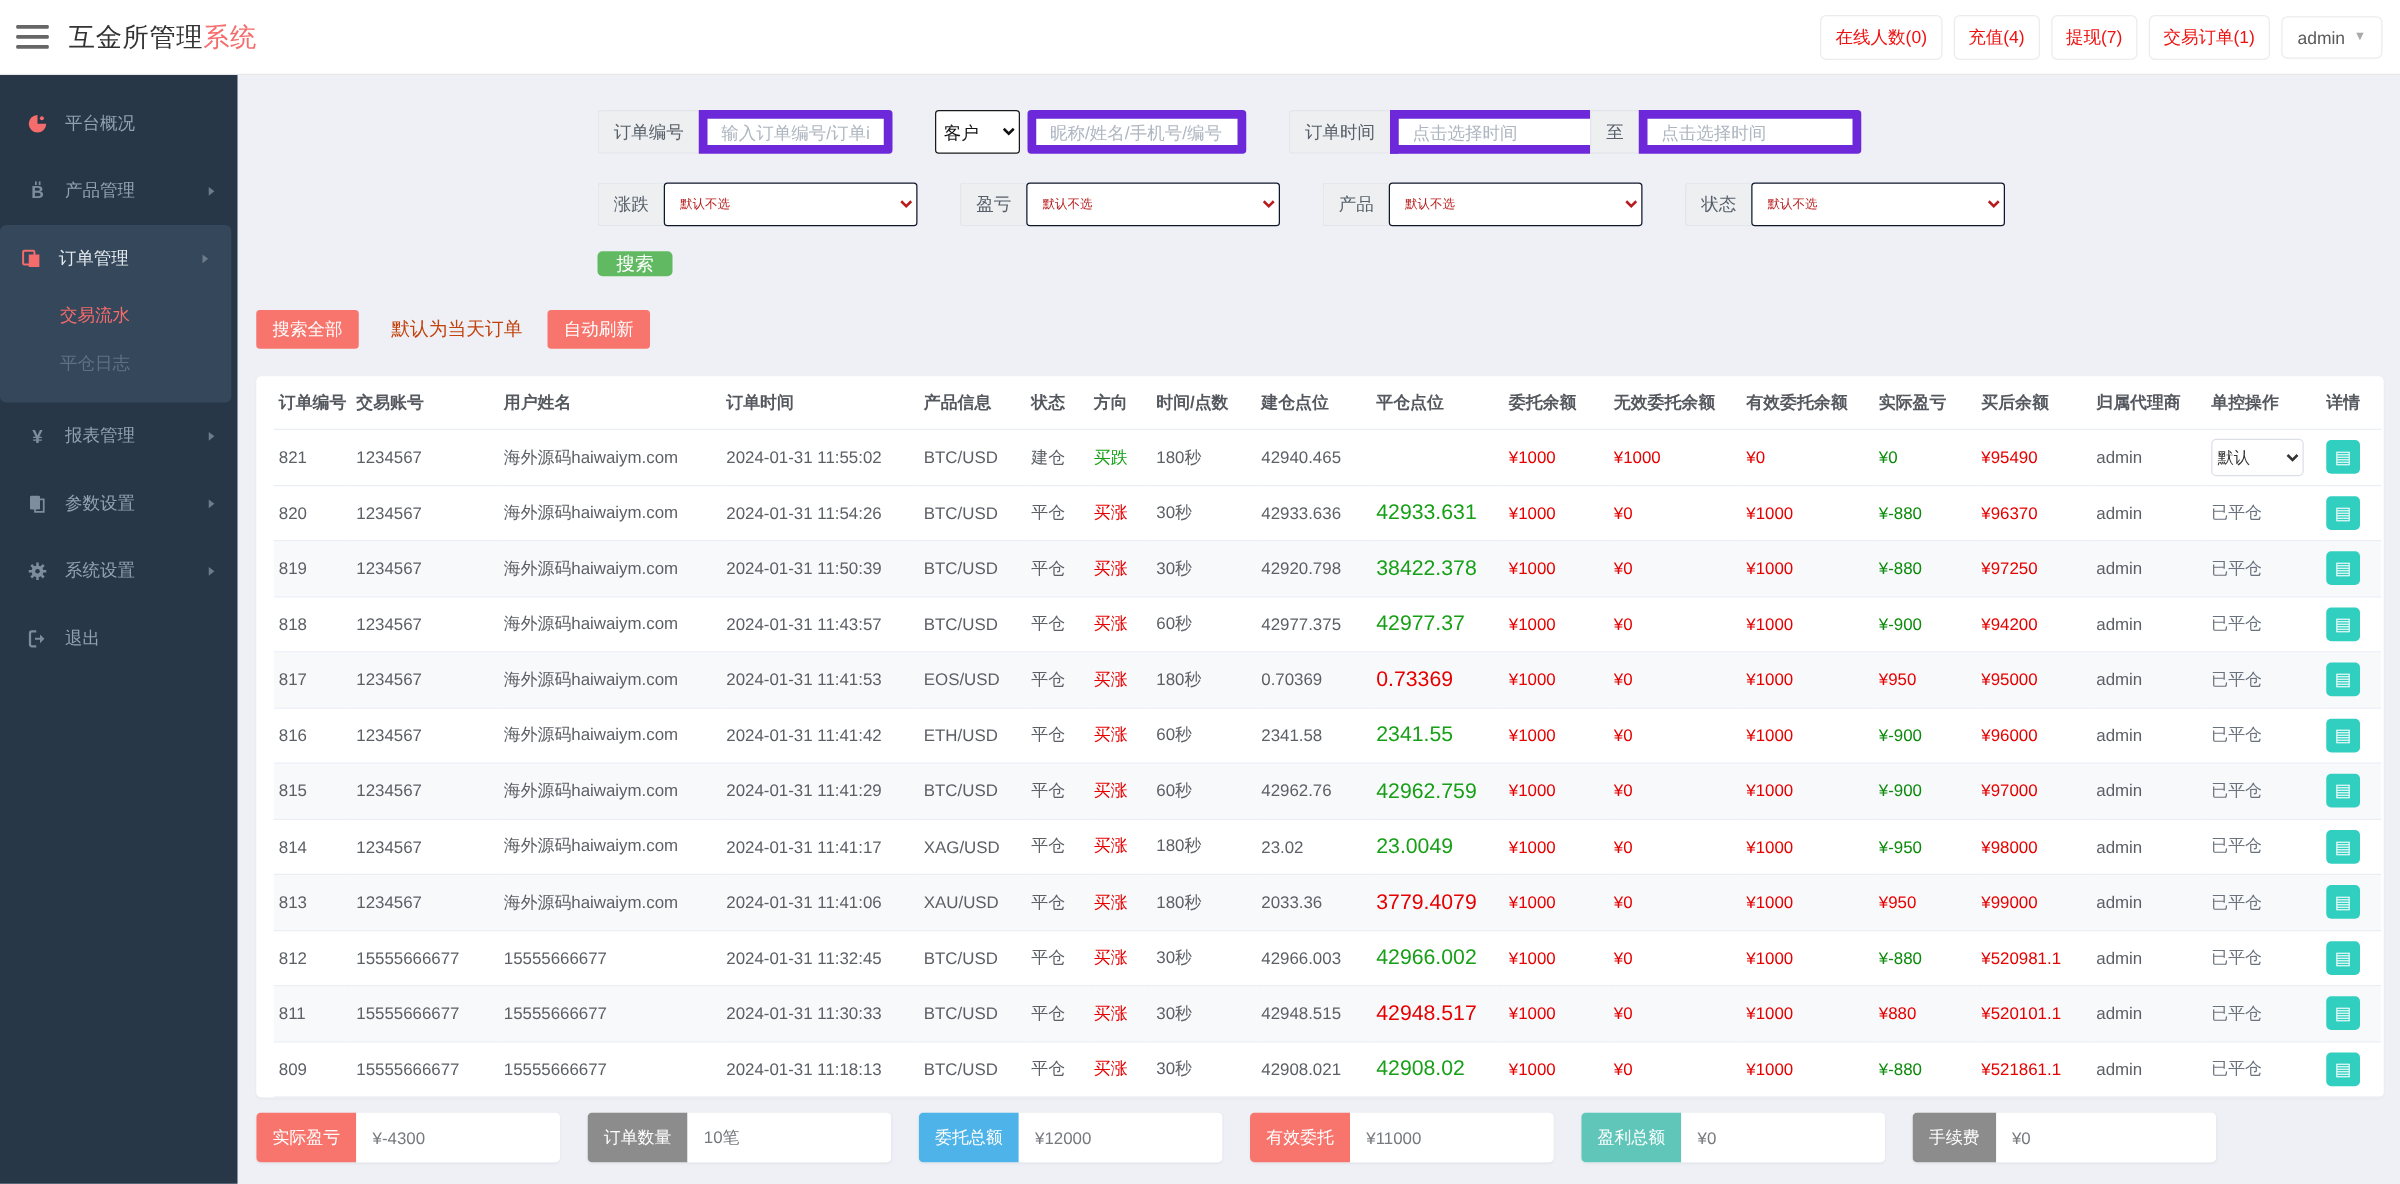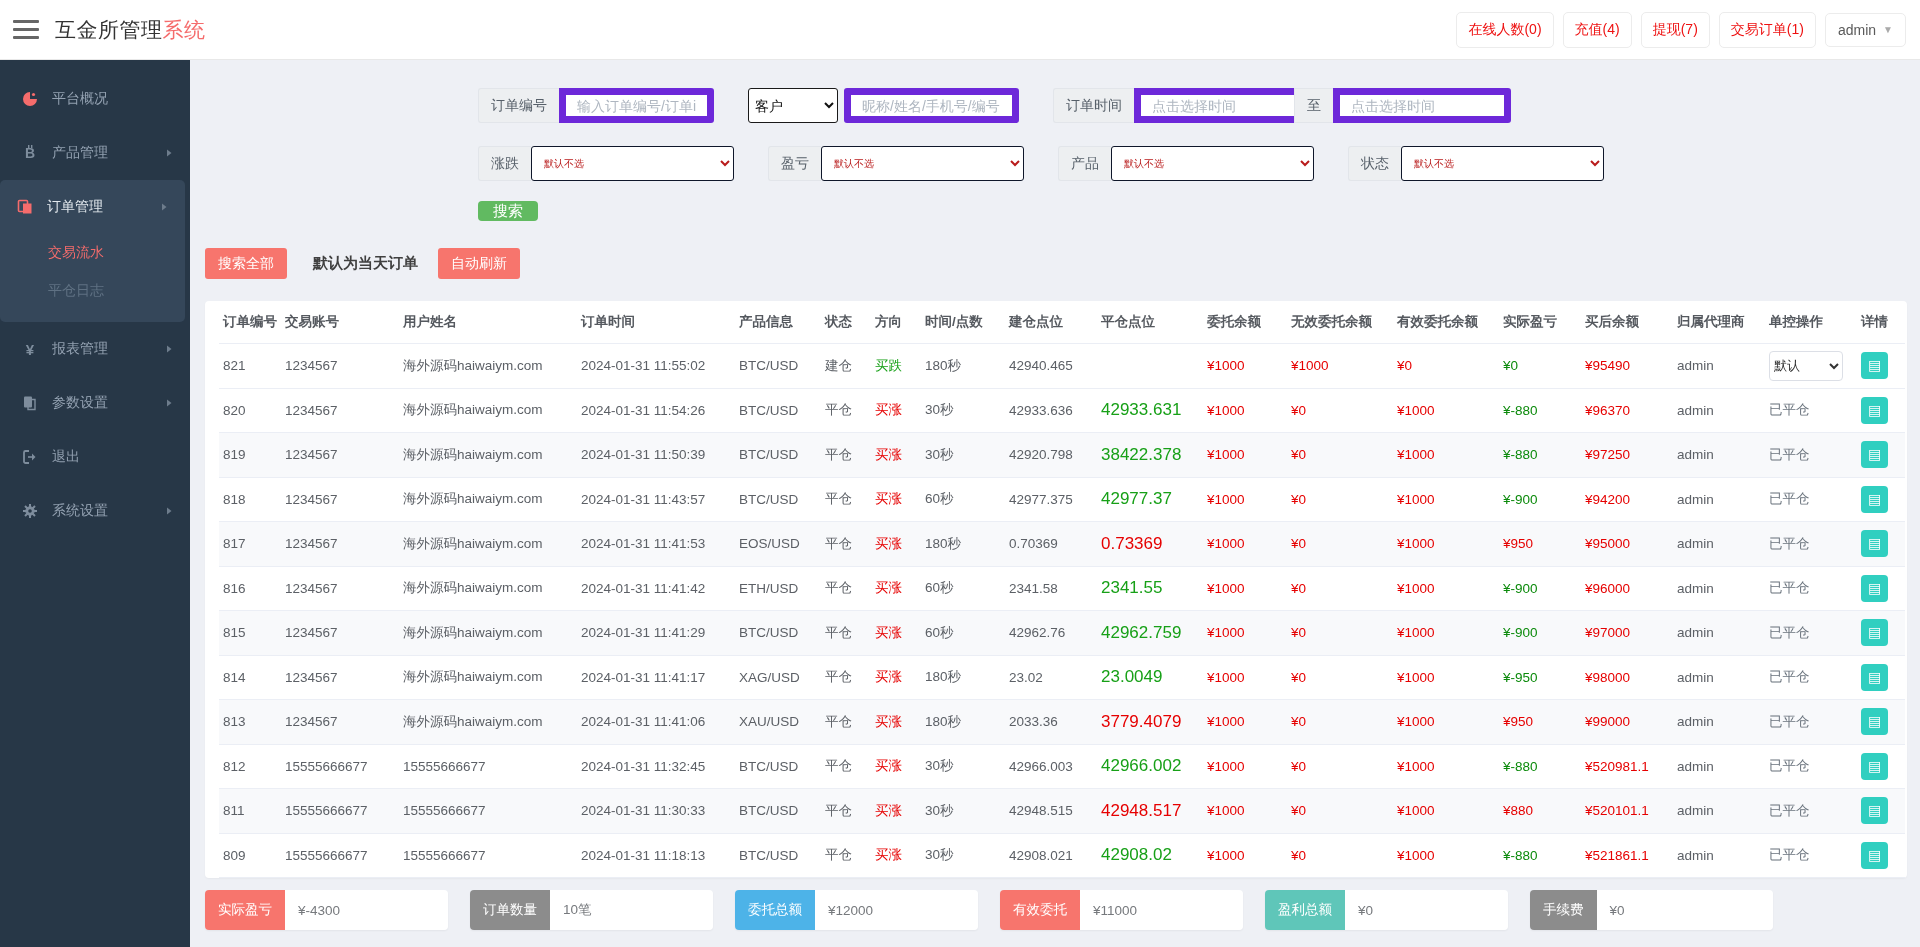--- a/index.html
+++ b/index.html
@@ -41,30 +41,30 @@
   .filter-row{display:flex;gap:34px;margin-left:273px;align-items:center;}
   .filter-row + .filter-row{margin-top:23px;}
   .igroup{display:flex;align-items:stretch;height:35px;}
   .iaddon{background:#edeff1;border:1px solid #e2e5ea;border-right:none;border-radius:3px 0 0 3px;
     display:flex;align-items:center;padding:0 12px;font-size:14px;color:#57606a;white-space:nowrap;}
   .iaddon.mid{border-left:1px solid #e2e5ea;border-right:none;border-radius:0;}
   .itext{border:7px solid #6d28d9;border-radius:0 3px 3px 0;padding:0 11px;font-size:14px;color:#1d4ed8;
     outline:none;background:#fff;}
   .itext::placeholder{color:#aeb6c0;}
   .itext.mid{border-radius:0;border-right:none;}
-  .cust-select{border:1px solid #1a1a1a;border-radius:3px;height:35px;width:90px;font-size:14px;
+  .cust-select{border:1px solid #1a1a1a;border-radius:3px;height:35px;width:68px;font-size:14px;
     color:#111;background:#fff;margin-right:0;padding:0 2px;font-family:inherit;}
   .fselect{height:35px;width:203px;border:1px solid #0f172a;border-radius:3px;background:#fff;
     font-size:10px;color:#b91c1c;padding:0 8px;font-family:inherit;}
   .btn-search{margin-left:273px;margin-top:20px;display:inline-block;background:#61ba61;color:#fff;
     border:none;border-radius:4px;height:20px;padding:0 15px;font-size:15px;cursor:pointer;font-family:inherit;}
   .action-row{display:flex;align-items:center;margin-top:27px;gap:26px;}
   .btn-salmon{background:#f7756d;color:#fff;border:none;border-radius:3px;height:31px;padding:0 13px;
     font-size:14px;cursor:pointer;font-family:inherit;}
-  .today-note{color:#404040;font-weight:bold;font-size:15px;}
+  .today-note{color:#c2410c;font-weight:normal;font-size:15px;}
 
   
   .panel{background:#fff;border-radius:4px;margin-top:22px;padding:0 14px;box-shadow:0 1px 2px rgba(0,0,0,.04);}
   .panel-title{padding:14px 3px 13px;font-size:15px;color:#98a1aa;border-bottom:1px solid #f1f2f4;}
   table{width:100%;border-collapse:collapse;table-layout:fixed;}
   th{padding:12px 4px;text-align:left;font-size:13.5px;color:#55595f;border-bottom:1px solid #ebeef5;
     white-space:nowrap;overflow:hidden;}
   td{padding:0 4px;height:44.5px;font-size:13.5px;color:#5c6066;border-bottom:1px solid #ebeef5;
     white-space:nowrap;overflow:hidden;}
   tbody tr:nth-child(2n+3){background:#f8f9fb;}
@@ -178,46 +178,46 @@
         <span class="side-label">参数设置</span>
         <span class="side-chevron">
           <svg width="10" height="10" viewBox="0 0 10 10">
             <path d="M3 1.5 7.5 5 3 8.5z" fill="currentColor"></path>
           </svg>
         </span>
       </div>
       <div class="side-item">
         <span class="side-icon">
           <svg width="16" height="16" viewBox="0 0 16 16">
-            <path d="M7 2H3.5A1.5 1.5 0 0 0 2 3.5v9A1.5 1.5 0 0 0 3.5 14H7" fill="none" stroke="currentColor" stroke-width="1.8"></path>
-            <path d="M10 4.5 13.5 8 10 11.5z" fill="currentColor"></path>
-            <rect x="6" y="7.2" width="5" height="1.6" fill="currentColor"></rect>
-          </svg>
-        </span>
-        <span class="side-label">退出</span>
-      </div>
-      <div class="side-item">
-        <span class="side-icon">
-          <svg width="16" height="16" viewBox="0 0 16 16">
             <g stroke="currentColor" stroke-width="2">
               <line x1="8" y1="1" x2="8" y2="15"></line>
               <line x1="1" y1="8" x2="15" y2="8"></line>
               <line x1="3" y1="3" x2="13" y2="13"></line>
               <line x1="13" y1="3" x2="3" y2="13"></line>
             </g>
             <circle cx="8" cy="8" r="4.2" fill="currentColor" stroke="currentColor"></circle>
             <circle cx="8" cy="8" r="1.8" fill="#273747"></circle>
           </svg>
         </span>
         <span class="side-label">系统设置</span>
         <span class="side-chevron">
           <svg width="10" height="10" viewBox="0 0 10 10">
             <path d="M3 1.5 7.5 5 3 8.5z" fill="currentColor"></path>
           </svg>
         </span>
+      </div>
+      <div class="side-item">
+        <span class="side-icon">
+          <svg width="16" height="16" viewBox="0 0 16 16">
+            <path d="M7 2H3.5A1.5 1.5 0 0 0 2 3.5v9A1.5 1.5 0 0 0 3.5 14H7" fill="none" stroke="currentColor" stroke-width="1.8"></path>
+            <path d="M10 4.5 13.5 8 10 11.5z" fill="currentColor"></path>
+            <rect x="6" y="7.2" width="5" height="1.6" fill="currentColor"></rect>
+          </svg>
+        </span>
+        <span class="side-label">退出</span>
       </div>
     </div>
 </nav>
 
 <main class="main">
 
   <div class="filter-row">
     <div class="igroup">
       <span class="iaddon">订单编号</span>
       <input class="itext" style="width: 155px;" placeholder="输入订单编号/订单id">

